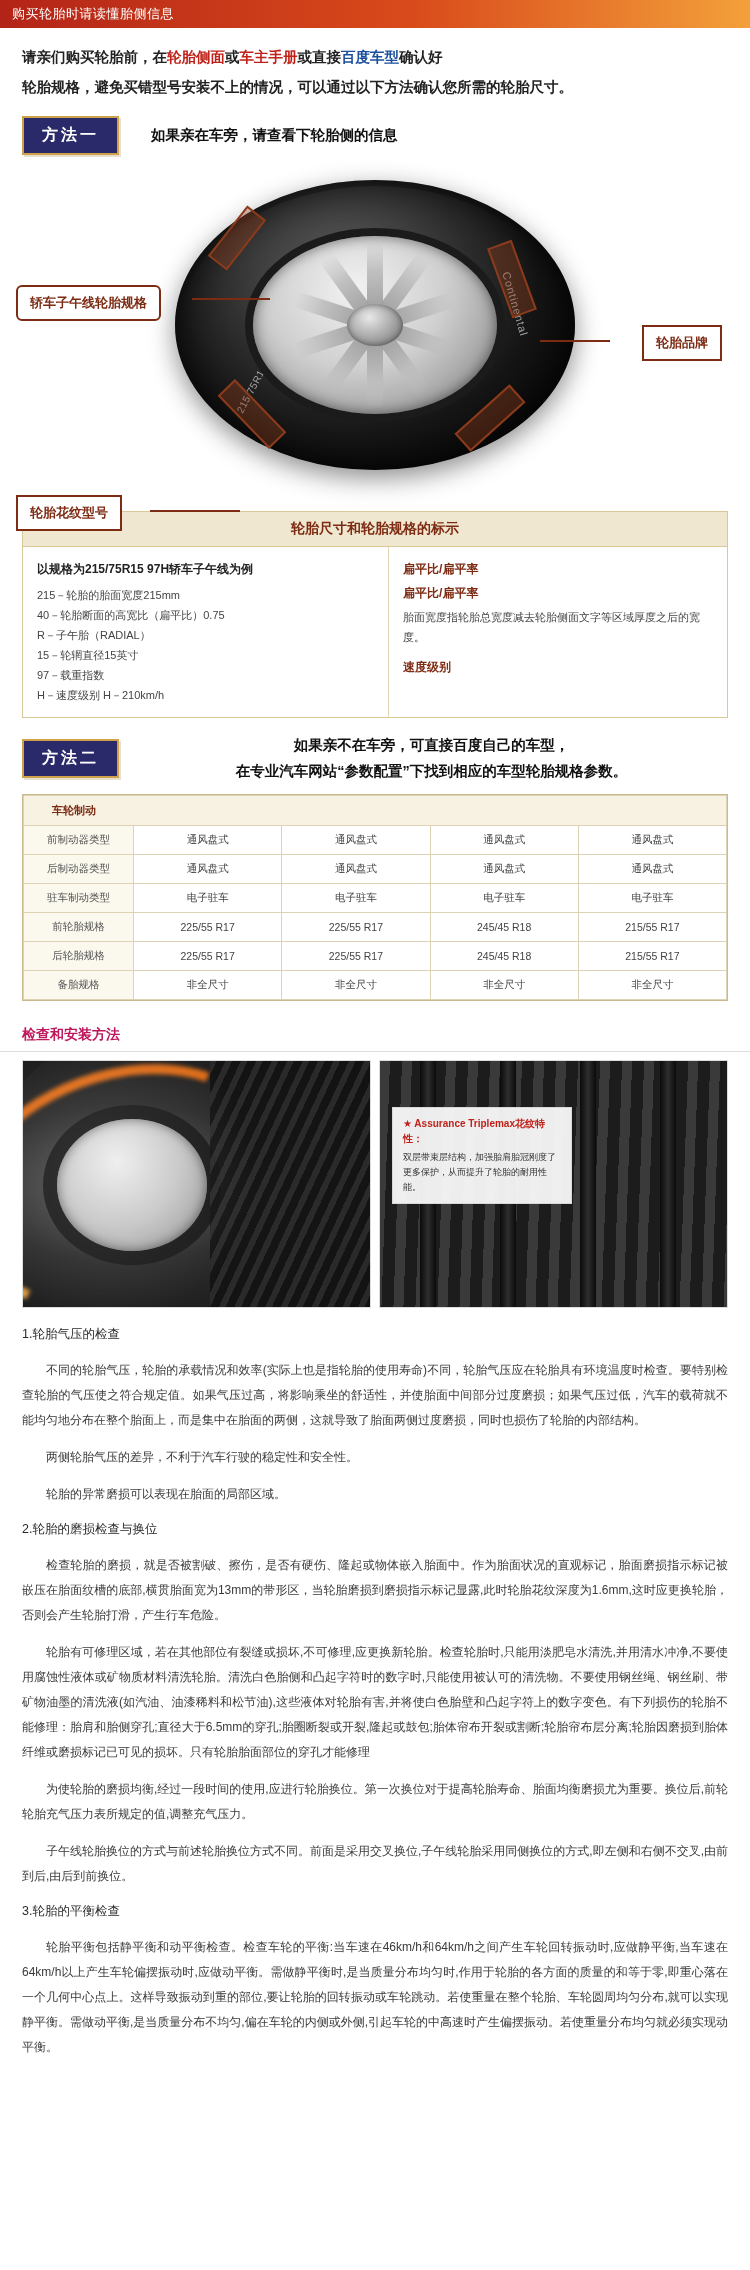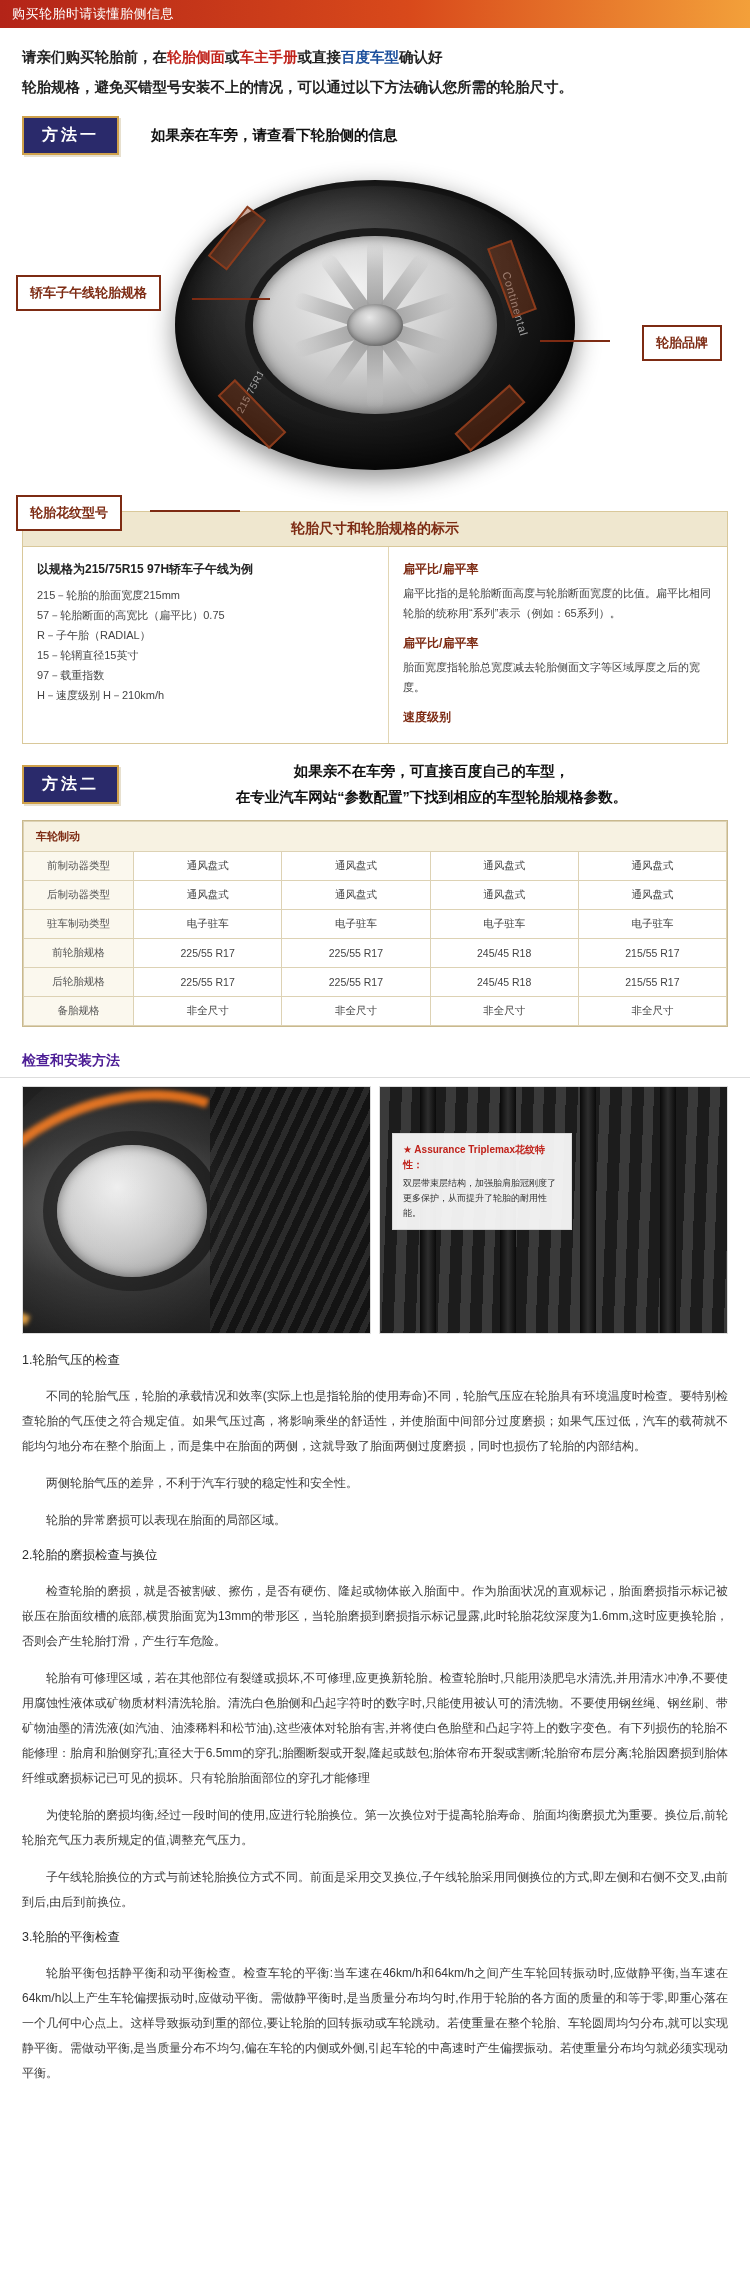--- a/index.html
+++ b/index.html
@@ -154,21 +154,21 @@
     background: #fff;
     color: #7d2b13;
     font-size: 13px;
     font-weight: bold;
     padding: 7px 12px;
     white-space: nowrap;
     z-index: 5;
   }
   .callout.left { left: 16px; }
   .callout.right { right: 28px; }
-  .c-spec { top: 110px; }
+  .c-spec { top: 120px; border-radius: 6px; }
   .c-brand { top: 160px; }
   .c-pattern { top: 330px; }
   .leader {
     position:absolute;
     height:2px;
     background:#7d2b13;
     z-index:4;
   }
   
   .hl-box {
@@ -237,37 +237,37 @@
     border:1px solid #ddd2b4;
     padding: 7px 4px;
     text-align:center;
     height:26px;
   }
   table.spec-table tr.head td {
     background:#f7f2e2;
     color:#7d2b13;
     font-weight:bold;
     text-align:left;
-    padding-left:12px;
+    padding-left:28px;
     font-size:11px;
   }
   table.spec-table td.rowhead {
     background:#fbf8ee;
     color:#555;
     width:110px;
   }
   tr.marked td.rowhead, tr.marked td { position:relative; }
 
   
   .sec-head {
     margin: 18px 0 8px 0;
     padding: 7px 22px;
     font-size:14px;
     font-weight:bold;
-    color:#4c1d95;
+    color:#be185d;
     border-bottom:1px solid #ddd;
   }
 
   
   .photos {
     display:flex;
     gap:8px;
     margin: 8px 22px 0 22px;
   }
   .photo {
@@ -416,29 +416,28 @@
         </div>
       </div>
     </div>
   </div>
 
   <div class="spec-title">轮胎尺寸和轮胎规格的标示</div>
   <div class="spec-panel">
     <div class="spec-left">
       <div class="lead">以规格为215/75R15  97H轿车子午线为例</div>
       <div>215－轮胎的胎面宽度215mm</div>
-      <div>57－轮胎断面的高宽比（扁平比）0.75</div>
+      <div>40－轮胎断面的高宽比（扁平比）0.75</div>
       <div>R－子午胎（RADIAL）</div>
       <div>15－轮辋直径15英寸</div>
       <div>97－载重指数</div>
       <div>H－速度级别 H－210km/h</div>
     </div>
     <div class="spec-right">
       <h4>扁平比/扁平率</h4>
-      <p>扁平比指的是轮胎断面高度与轮胎断面宽度的比值。扁平比相同轮胎的统称用“系列”表示（例如：65系列）。</p>
       <h4>扁平比/扁平率</h4>
       <p>胎面宽度指轮胎总宽度减去轮胎侧面文字等区域厚度之后的宽度。</p>
       <h4>速度级别</h4>
     </div>
   </div>
 
   <div class="method-row">
     <div class="method-badge">方法二</div>
     <div class="method-text center-block">
       <div>如果亲不在车旁，可直接百度自己的车型，</div>

